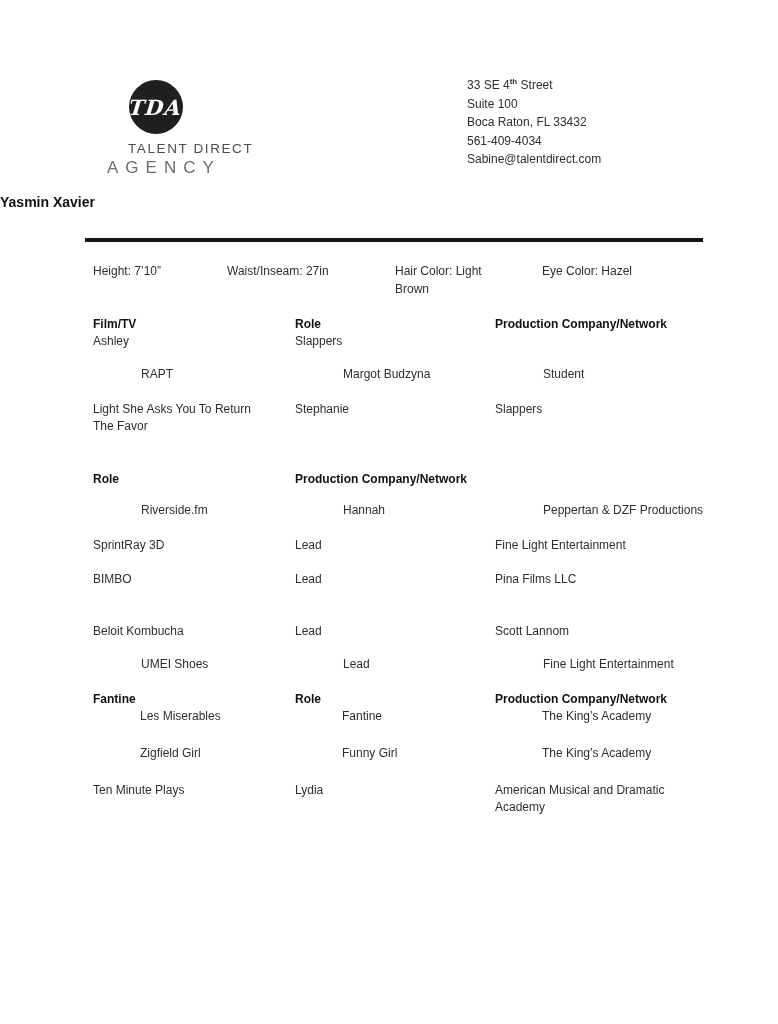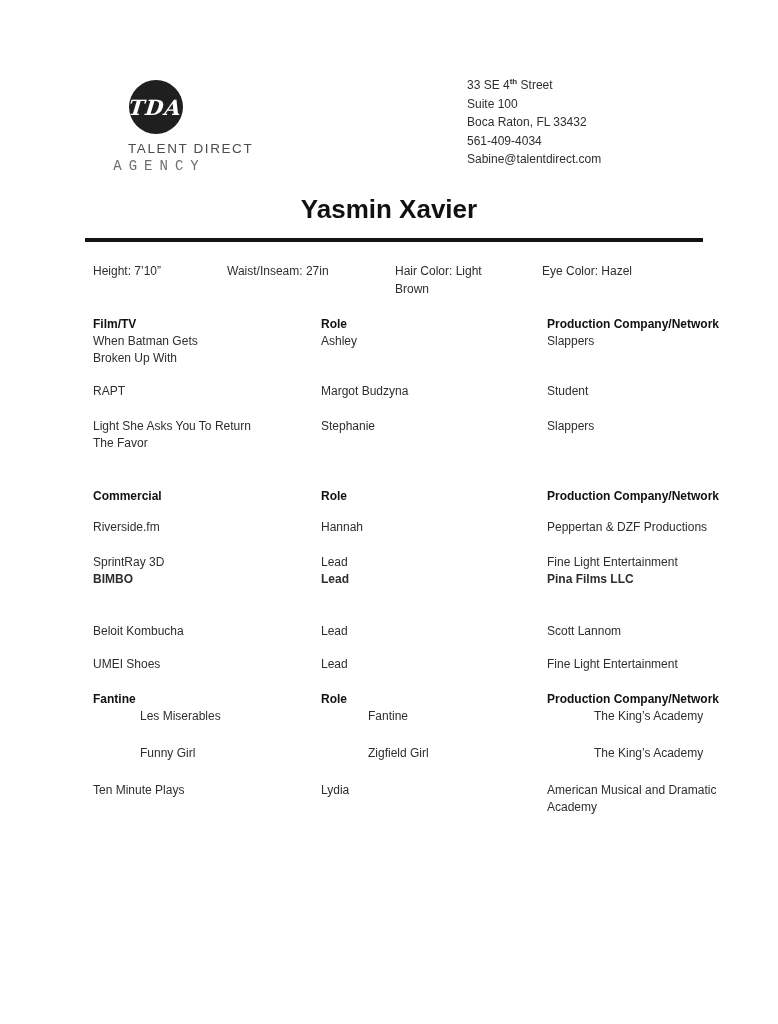--- a/index.html
+++ b/index.html
@@ -22,51 +22,51 @@
   .logo-initials{
     color:#ffffff;font-family:"DejaVu Serif", serif;
     font-style:italic;font-weight:700;font-size:21px;
     letter-spacing:1px;transform:skewX(-6deg);
   }
   .agency-line1{
     margin-top:7px;font-size:13.5px;color:#4d4d4d;
     letter-spacing:1.6px;white-space:nowrap;margin-left:28px;
   }
   .agency-line2{
-    margin-top:2px;font-size:14px;color:#6e6e6e;
-    letter-spacing:7px;text-indent:7px;white-space:nowrap;font-family:Liberation Mono, monospace;
+    margin-top:2px;font-size:17px;color:#6e6e6e;
+    letter-spacing:7px;text-indent:7px;white-space:nowrap;
   }
   
   .contact{position:absolute;left:467px;top:76px;font-size:12px;line-height:18.6px;color:#2e2e2e;}
   .contact sup{font-size:8px;vertical-align:super;line-height:0;font-weight:bold;}
   
   .talent-name{
     position:absolute;top:194px;left:0;width:100%;
-    text-align:center;font-size:26px;font-weight:700;color:#111111;
+    font-size:14px;font-weight:700;color:#111111;
   }
   .rule{position:absolute;top:238px;left:85px;width:618px;height:4px;background:#141414;}
   
   .stats{
     position:absolute;top:263px;left:93px;
     display:grid;grid-template-columns:134px 168px 147px 153px;
     font-size:12px;line-height:17.5px;
   }
   .stat{white-space:pre-line;padding-right:12px;}
   
   .resume{position:absolute;top:316px;left:93px;width:612px;font-size:12px;line-height:17px;}
-  .trow{display:grid;grid-template-columns:202px 200px 210px;gap:26px;}
+  .trow{display:grid;grid-template-columns:202px 200px 210px;}
   .trow.head{font-weight:700;color:#111111;}
   .cell{white-space:pre-line;padding-right:10px;}
   .mb0{margin-bottom:0;}
   .mb14{margin-bottom:14px;}
   .mb16{margin-bottom:16px;}
-  .mb17{}
-  .mb18{margin-bottom:18px;}
+  .mb17{margin-bottom:17px;}
+  .mb18{margin-bottom:18px;margin-left:48px;}
   .mb20{margin-bottom:20px;margin-left:47px;}
-  .mb35{margin-bottom:35px;font-weight:bold;}
+  .mb35{margin-bottom:35px;}
   .mb36{margin-bottom:36px;}
 </style>
 </head>
 <body>
 
 <div class="page">
 
   <div class="logo-block">
     <div class="logo-circle">
       <span class="logo-initials">TDA</span>
@@ -96,39 +96,36 @@
   </div>
 
   <div class="resume">
 
     <div class="trow head mb0">
       <div class="cell">Film/TV</div>
       <div class="cell">Role</div>
       <div class="cell">Production Company/Network</div>
     </div>
     <div class="trow mb16">
-      <div class="cell">When Batman Gets
-Broken Up With</div>
       <div class="cell">Ashley</div>
       <div class="cell">Slappers</div>
     </div>
     <div class="trow mb18">
       <div class="cell">RAPT</div>
       <div class="cell">Margot Budzyna</div>
       <div class="cell">Student</div>
     </div>
     <div class="trow mb36">
       <div class="cell">Light She Asks You To Return
 The Favor</div>
       <div class="cell">Stephanie</div>
       <div class="cell">Slappers</div>
     </div>
 
     <div class="trow head mb14">
-      <div class="cell">Commercial</div>
       <div class="cell">Role</div>
       <div class="cell">Production Company/Network</div>
     </div>
     <div class="trow mb18">
       <div class="cell">Riverside.fm</div>
       <div class="cell">Hannah</div>
       <div class="cell">Peppertan &amp; DZF Productions</div>
     </div>
     <div class="trow mb17">
       <div class="cell">SprintRay 3D</div>
@@ -155,22 +152,22 @@
       <div class="cell">Fantine</div>
       <div class="cell">Role</div>
       <div class="cell">Production Company/Network</div>
     </div>
     <div class="trow mb20">
       <div class="cell">Les Miserables</div>
       <div class="cell">Fantine</div>
       <div class="cell">The King’s Academy</div>
     </div>
     <div class="trow mb20">
+      <div class="cell">Zigfield Girl</div>
       <div class="cell">Funny Girl</div>
-      <div class="cell">Zigfield Girl</div>
       <div class="cell">The King’s Academy</div>
     </div>
     <div class="trow mb0">
       <div class="cell">Ten Minute Plays</div>
       <div class="cell">Lydia</div>
       <div class="cell">American Musical and Dramatic
 Academy</div>
     </div>
 
   </div>

